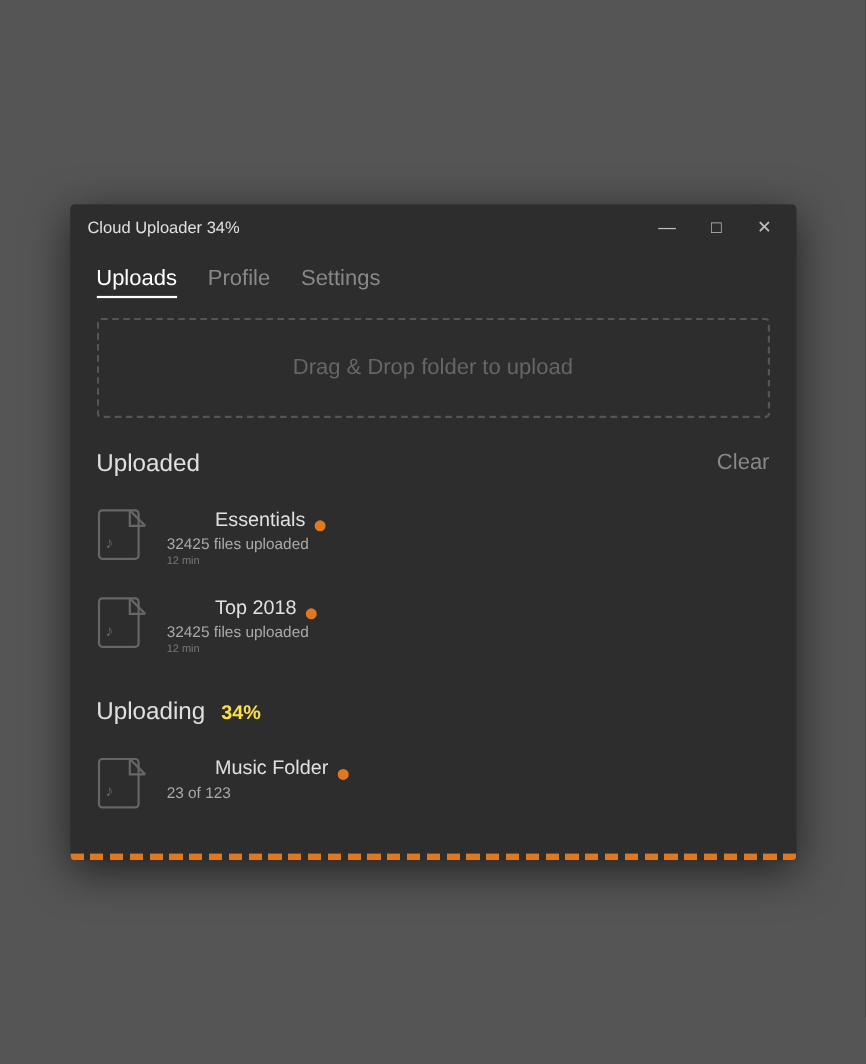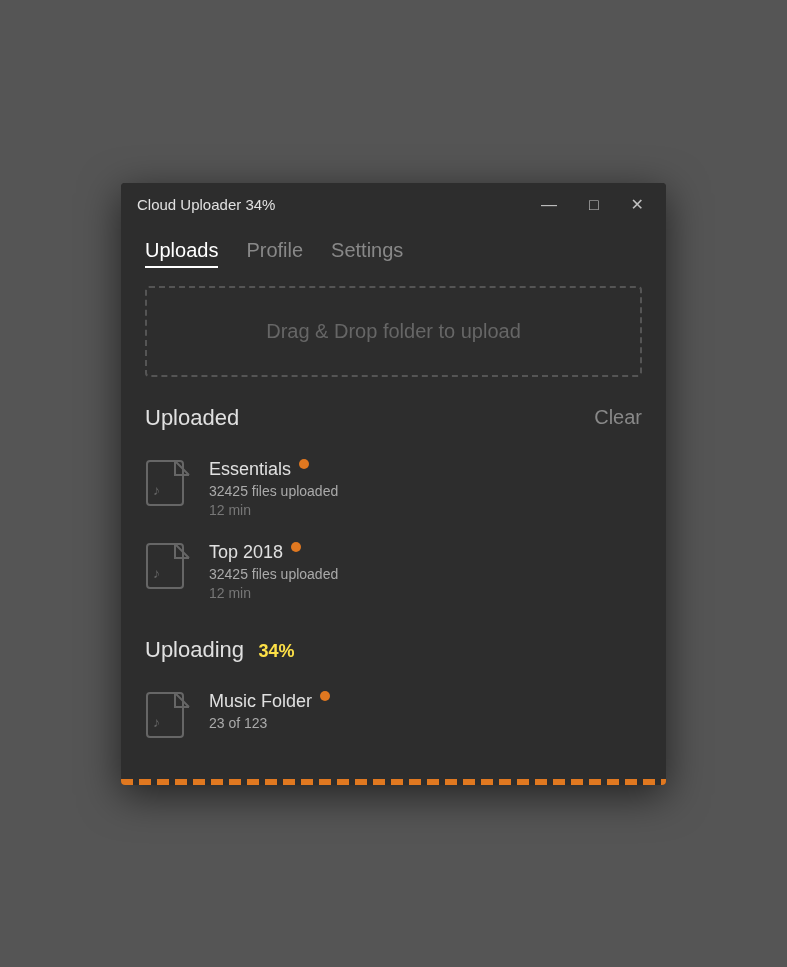--- a/index.html
+++ b/index.html
@@ -11,21 +11,21 @@
     body {
       background: #555;
       display: flex;
       align-items: center;
       justify-content: center;
       min-height: 100vh;
       font-family: 'Segoe UI', Arial, sans-serif;
     }
 
     .window {
-      width: 545px;
+      width: 660px;
       background: #2d2d2d;
       border-radius: 4px;
       box-shadow: 0 10px 40px rgba(0,0,0,0.6);
       overflow: hidden;
     }
 
     
     .title-bar {
       display: flex;
       align-items: center;
@@ -143,22 +143,23 @@
     }
 
     .file-info {
       display: flex;
       flex-direction: column;
       gap: 3px;
     }
 
     .file-name-row {
       display: flex;
-      align-items: flex-start;
+      align-items: flex-end;
       gap: 8px;
+      margin-left: 44px;
     }
 
     .file-name {
       color: #e0e0e0;
       font-size: 18px;
       font-weight: 500;
     }
 
     .status-dot {
       width: 10px;
@@ -168,21 +169,21 @@
       flex-shrink: 0;
     }
 
     .file-details {
       color: #aaa;
       font-size: 14px;
     }
 
     .file-time {
       color: #777;
-      font-size: 14px;
+      font-size: 10px;
     }
 
     
     .uploading-section {
       margin-top: 24px;
     }
 
     
     .progress-bar-container {
       margin-top: 20px;

